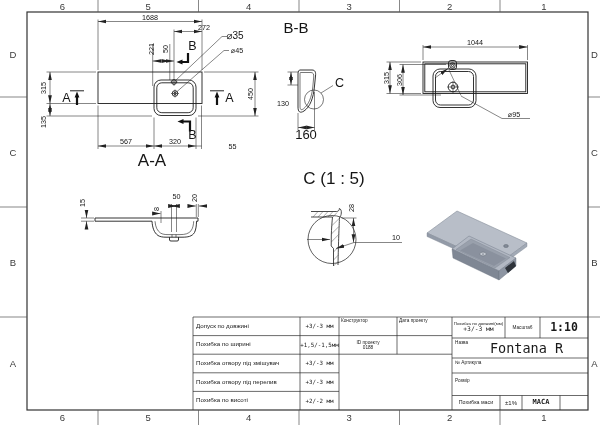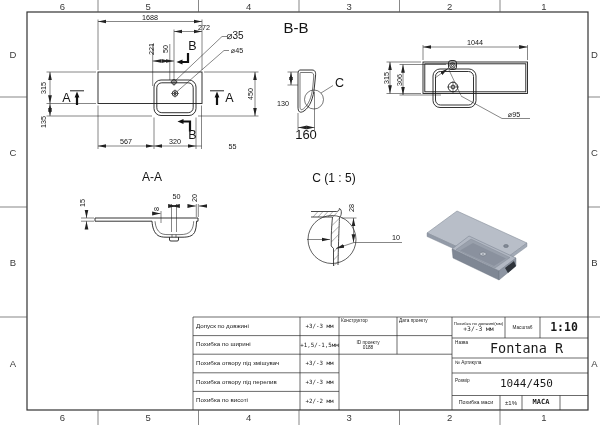--- a/index.html
+++ b/index.html
@@ -286,26 +286,26 @@
       <div class="dim" style="left: 175px; top: 142px; font-size: 7.2px;">320</div>
       <div class="dim" style="left: 212.5px; top: 146.5px; font-size: 7.2px; margin-left: 20px;">55</div>
       <div class="dim" style="left: 296px; top: 27px; font-size: 15px;">B-B</div>
       <div class="dim" style="left: 283px; top: 79px; font-size: 7.2px; margin-top: 25px;">130</div>
       <div class="dim" style="left: 339.5px; top: 83px; font-size: 12.5px;">C</div>
       <div class="dim" style="left: 306px; top: 133.5px; font-size: 13px;">160</div>
       <div class="dim" style="left: 475px; top: 43px; font-size: 7.2px;">1044</div>
       <div class="dim" style="left: 386.5px; top: 78px; font-size: 7.2px; transform: translate(-50%, -50%) rotate(-90deg);">315</div>
       <div class="dim" style="left: 400px; top: 79.5px; font-size: 7.2px; transform: translate(-50%, -50%) rotate(-90deg);">306</div>
       <div class="dim" style="left: 514px; top: 114.5px; font-size: 7.2px;">⌀95</div>
-      <div class="dim" style="left: 152px; top: 177px; font-size: 12px;">A-A</div>
+      <div class="dim" style="left: 152px; top: 160px; font-size: 17px;">A-A</div>
       <div class="dim" style="left: 82.5px; top: 202.5px; font-size: 7.2px; transform: translate(-50%, -50%) rotate(-90deg);">15</div>
       <div class="dim" style="left: 176.5px; top: 196.5px; font-size: 7.2px;">50</div>
       <div class="dim" style="left: 157px; top: 208.5px; font-size: 7.2px; transform: translate(-50%, -50%) rotate(-90deg);">8</div>
       <div class="dim" style="left: 195px; top: 197.5px; font-size: 7.2px; transform: translate(-50%, -50%) rotate(-90deg);">20</div>
-      <div class="dim" style="left: 334px; top: 178px; font-size: 12px;">C (1 : 5)</div>
+      <div class="dim" style="left: 334px; top: 178px; font-size: 17px;">C (1 : 5)</div>
       <div class="dim" style="left: 351.5px; top: 207.5px; font-size: 7.2px; transform: translate(-50%, -50%) rotate(-90deg);">28</div>
       <div class="dim" style="left: 396px; top: 238px; font-size: 7.2px;">10</div>
       <div class="tol-label" style="left: 196px; top: 317px; width: 101px; height: 18.6px;">Допуск по довжині</div>
       <div class="tol-value" style="left: 300px; top: 317px; width: 39px; height: 18.6px;">+3/-3 мм</div>
       <div class="tol-label" style="left: 196px; top: 335.6px; width: 101px; height: 18.6px;">Похибка по ширині</div>
       <div class="tol-value" style="left: 300px; top: 335.6px; width: 39px; height: 18.6px;">+1,5/-1,5мм</div>
       <div class="tol-label" style="left: 196px; top: 354.2px; width: 101px; height: 18.6px;">Похибка отвору під змішувач</div>
       <div class="tol-value" style="left: 300px; top: 354.2px; width: 39px; height: 18.6px;">+3/-3 мм</div>
       <div class="tol-label" style="left: 196px; top: 372.8px; width: 101px; height: 18.6px;">Похибка отвору під перелив</div>
       <div class="tol-value" style="left: 300px; top: 372.8px; width: 39px; height: 18.6px;">+3/-3 мм</div>
@@ -326,19 +326,18 @@
   </div>
   <div class="tb tb-center tb-small" style="left:505px;top:317px;width:35px;height:21px;">Масштаб</div>
   <div class="tb tb-center mono" style="left:540px;top:317px;width:48px;height:21px;font-size:11.5px;font-weight:bold;">1:10</div>
 
   <div class="tb tb-small" style="left:455px;top:340px;">Назва</div>
   <div class="tb tb-center mono" style="left:465px;top:338px;width:123px;height:20px;font-size:13.5px;">Fontana R</div>
 
   <div class="tb tb-small" style="left:455px;top:360px;">№ Артикула</div>
 
   <div class="tb tb-small" style="left:455px;top:378px;">Розмір</div>
-  <div class="tb tb-center mono" style="left:465px;top:373px;width:123px;height:22px;font-size:11px;">1044/450</div>
 
   <div class="tb tb-center" style="left:452px;top:395.5px;width:48px;height:14.5px;font-size:5.3px;">Похибка маси</div>
   <div class="tb tb-center" style="left:500px;top:395.5px;width:22px;height:14.5px;font-size:6px;">±1%</div>
   <div class="tb tb-center mono" style="left:522px;top:395.5px;width:38px;height:14.5px;font-size:7px;font-weight:bold;">МАСА</div>
 
 </div>
 
 </body></html>

